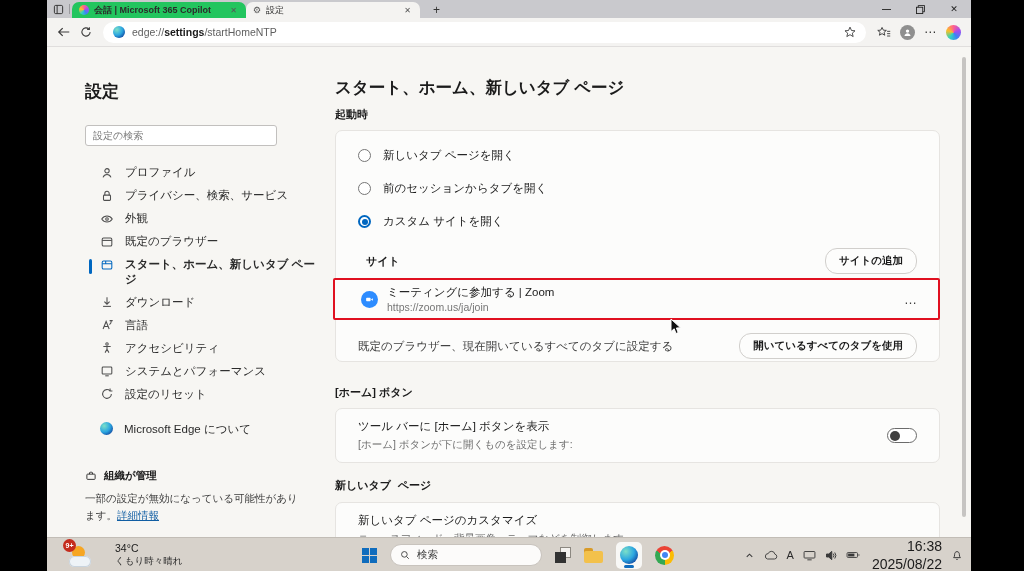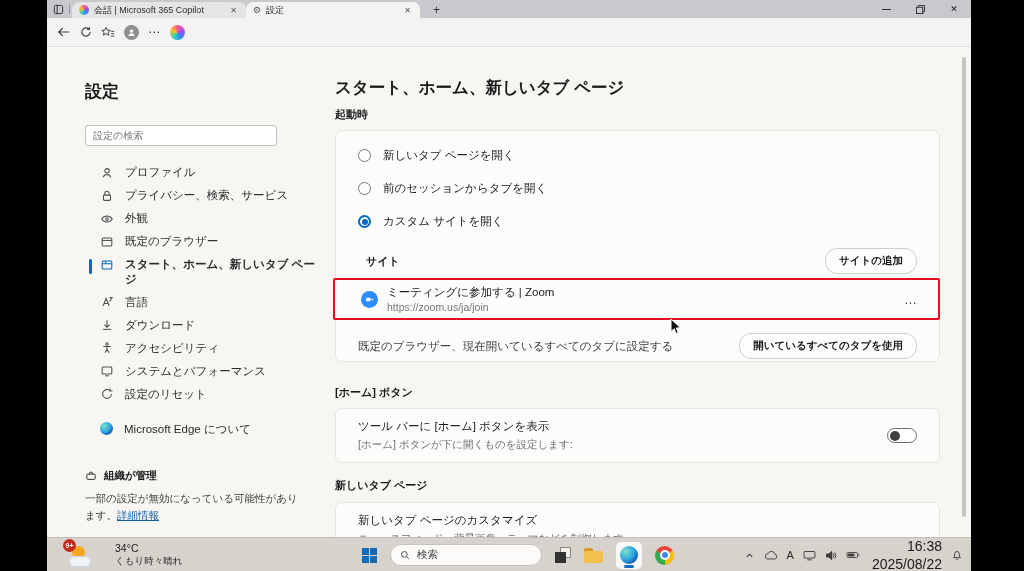--- a/index.html
+++ b/index.html
@@ -7,21 +7,21 @@
     font-family:"Liberation Sans","DejaVu Sans",sans-serif; }
   .screen { position:absolute; left:47px; top:0; width:924px; height:571px; background:#f7f6f3; }
 
   
   .tabstrip { position:absolute; left:0; top:0; width:100%; height:18px; background:#c9c9cd;
     display:flex; align-items:flex-end; }
   .ws-btn { width:22px; height:18px; display:flex; align-items:center; justify-content:center; color:#333; }
   .tab-divider { width:1px; height:10px; background:#9a9a9e; margin:0 2px 4px 0; }
   .tab { height:16px; width:174px; border-radius:7px 7px 0 0; display:flex; align-items:center;
     padding:0 7px; gap:5px; font-size:9px; color:#2b2b2b; }
-  .tab.inactive { background:#e5e5e5; }
+  .tab.inactive { background:#22c55e;font-weight:bold; }
   .tab.active { background:#f4f3f1; }
   .tab-title { white-space:nowrap; overflow:hidden; text-overflow:ellipsis; flex:1; }
   .tab-close { font-size:8px; color:#555; padding:0 2px; }
   .favicon-copilot { width:10px; height:10px; border-radius:50%;
     background:conic-gradient(#ff5f8f,#a44cf0,#3b82f6,#2dd4bf,#fbbf24,#ff5f8f); flex:none; }
   .favicon-gear { font-size:9px; color:#555; line-height:1; flex:none; }
   .newtab-btn { font-size:12px; color:#333; margin:0 0 1px 9px; padding:0 4px; }
   .win-controls { margin-left:auto; display:flex; align-items:center; height:100%; }
   .win-btn { width:34px; height:100%; display:flex; align-items:center; justify-content:center; color:#222; font-size:9px; }
   .win-btn svg { display:block; }
@@ -70,21 +70,21 @@
   .m-title .nicon { width:12px; height:12px; color:#333; }
   .m-body { margin-top:7px; font-size:10.5px; color:#3b3b3b; line-height:1.65; }
   .m-body a { color:#115ea3; text-decoration:underline; }
 
   
   .main { position:absolute; left:288px; top:0; width:608px; height:100%; color:#1b1b1b; }
   .page-title { position:absolute; top:30px; left:0; font-size:16.5px; font-weight:bold; }
   .sec-label { position:absolute; left:0; font-size:11px; font-weight:bold; }
   .lbl-startup { top:60px; }
   .lbl-home { top:338px; }
-  .lbl-ntp { top:431px; }
+  .lbl-ntp { top:431px;font-family:Liberation Mono, monospace; }
   .card { position:absolute; left:0; width:605px; background:#fcfcfb; border:1px solid #e6e4e1; border-radius:7px; }
   .card1 { top:83px; height:232px; padding:8px 22px 10px 22px; }
   .radio-row { display:flex; align-items:center; gap:12px; height:33px; font-size:11.5px; }
   .radio { width:13px; height:13px; border-radius:50%; border:1.5px solid #767676; background:#fff; flex:none; }
   .radio.on { border:2px solid #0067c0; position:relative; }
   .radio.on::after { content:''; position:absolute; inset:1.5px; border-radius:50%; background:#0067c0; }
   .sites-header { display:flex; align-items:center; justify-content:space-between; margin-top:10px; height:26px; padding-left:8px; }
   .sites-label { font-size:11px; font-weight:bold; }
   .btn { font-size:10.5px; font-weight:600; color:#1b1b1b; background:#fdfdfc; border:1px solid #d1cfcc;
     border-radius:12px; padding:5px 13px; white-space:nowrap; }
@@ -189,20 +189,30 @@
       <svg width="14" height="14" viewBox="0 0 16 16" fill="none" stroke="currentColor" stroke-width="1.4">
           <path d="M14 8H2M6.5 3.5 2 8l4.5 4.5"></path>
         </svg>
     </span>
     <span class="tool-icon">
       <svg width="12" height="12" viewBox="0 0 16 16" fill="none" stroke="currentColor" stroke-width="1.4">
           <path d="M13.5 8a5.5 5.5 0 1 1-1.6-3.9"></path>
           <path d="M12.5 1.5v3h-3"></path>
         </svg>
     </span>
+    <div class="urlpill">
+      <span class="edge-ball"></span>
+      <span class="url-text"><span>edge://</span><span class="bold">settings</span><span>/startHomeNTP</span></span>
+      <span class="url-spacer"></span>
+      <span class="tool-icon">
+        <svg width="12" height="12" viewBox="0 0 16 16" fill="none" stroke="currentColor" stroke-width="1.2">
+            <path d="M8 1.5 10 6l4.7.4-3.6 3.1 1.1 4.6L8 11.6l-4.2 2.5 1.1-4.6L1.3 6.4 6 6z"></path>
+          </svg>
+      </span>
+    </div>
     <span class="tool-icon">
       <svg width="14" height="13" viewBox="0 0 18 16" fill="none" stroke="currentColor" stroke-width="1.2">
           <path d="M6.5 1.5 8.2 5l3.8.3-2.9 2.5.9 3.7-3.5-2-3.4 2 .9-3.7L1 5.3 4.8 5z"></path>
           <path d="M13 6.5h4M13 9.5h4M13 12.5h4"></path>
         </svg>
     </span>
     <span class="avatar">
       <svg width="9" height="9" viewBox="0 0 16 16" fill="#fff">
           <circle cx="8" cy="5.5" r="3"></circle>
           <path d="M2.5 14c.9-3 3-4.5 5.5-4.5s4.6 1.5 5.5 4.5z"></path>
@@ -255,32 +265,32 @@
           <span class="sel-bar"></span>
           <span class="nicon"><svg viewBox="0 0 16 16" width="14" height="14" fill="none" stroke="currentColor" stroke-width="1.2">
                 <rect x="2.5" y="3.5" width="11" height="9" rx="1.5"></rect>
                 <path d="M2.5 6.5h11M6.5 3.5v3"></path>
               </svg></span>
           <span class="nlabel">スタート、ホーム、新しいタブ ページ</span>
         </div>
 
         <div class="nav-item">
           <span class="nicon"><svg viewBox="0 0 16 16" width="14" height="14" fill="none" stroke="currentColor" stroke-width="1.2">
+                <path d="M8 2.5v7.5M5 7.5 8 10.5l3-3"></path>
+                <path d="M3.5 13h9"></path>
+              </svg></span>
+          <span class="nlabel">ダウンロード</span>
+        </div>
+
+        <div class="nav-item">
+          <span class="nicon"><svg viewBox="0 0 16 16" width="14" height="14" fill="none" stroke="currentColor" stroke-width="1.2">
                 <path d="M3.5 12.5 7 4l3.5 8.5M4.8 9.8h4.4"></path>
                 <path d="M11 3h3.5M12.7 3v1.5a3.5 3.5 0 0 1-2 3"></path>
               </svg></span>
           <span class="nlabel">言語</span>
-        </div>
-
-        <div class="nav-item">
-          <span class="nicon"><svg viewBox="0 0 16 16" width="14" height="14" fill="none" stroke="currentColor" stroke-width="1.2">
-                <path d="M8 2.5v7.5M5 7.5 8 10.5l3-3"></path>
-                <path d="M3.5 13h9"></path>
-              </svg></span>
-          <span class="nlabel">ダウンロード</span>
         </div>
 
         <div class="nav-item">
           <span class="nicon"><svg viewBox="0 0 16 16" width="14" height="14" fill="none" stroke="currentColor" stroke-width="1.2">
                 <circle cx="8" cy="3.5" r="1.4"></circle>
                 <path d="M3.8 6.3h8.4M8 6.3v3.2M8 9.5l-2.2 3.8M8 9.5l2.2 3.8"></path>
               </svg></span>
           <span class="nlabel">アクセシビリティ</span>
         </div>
 

